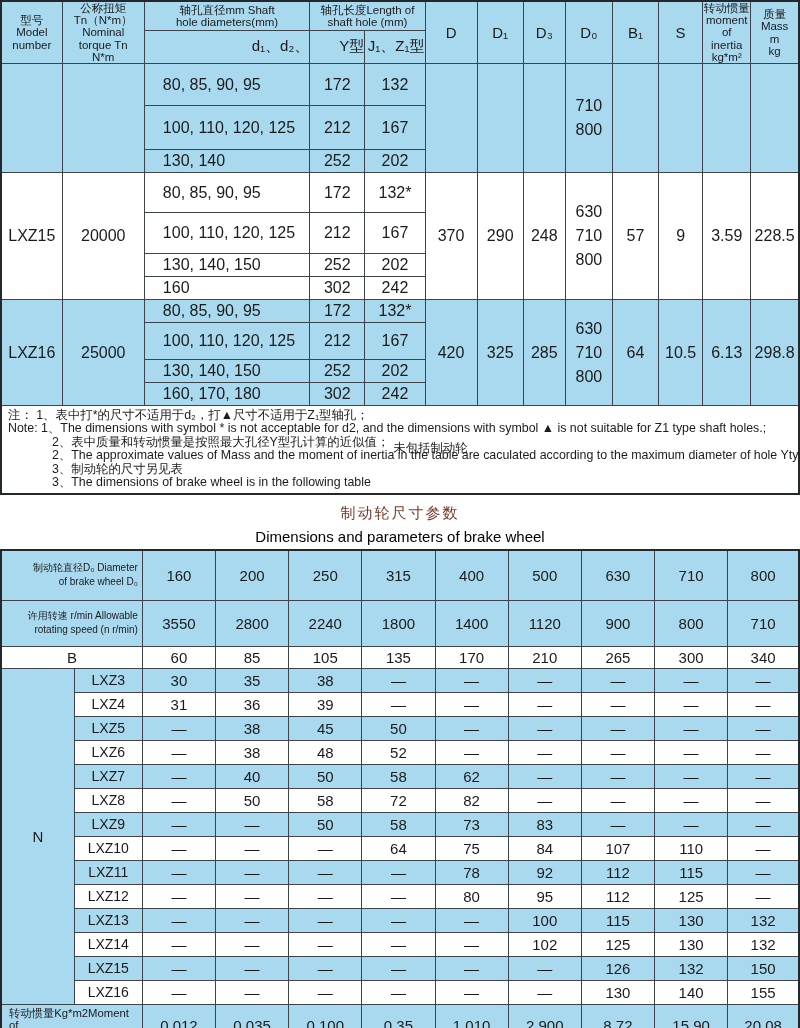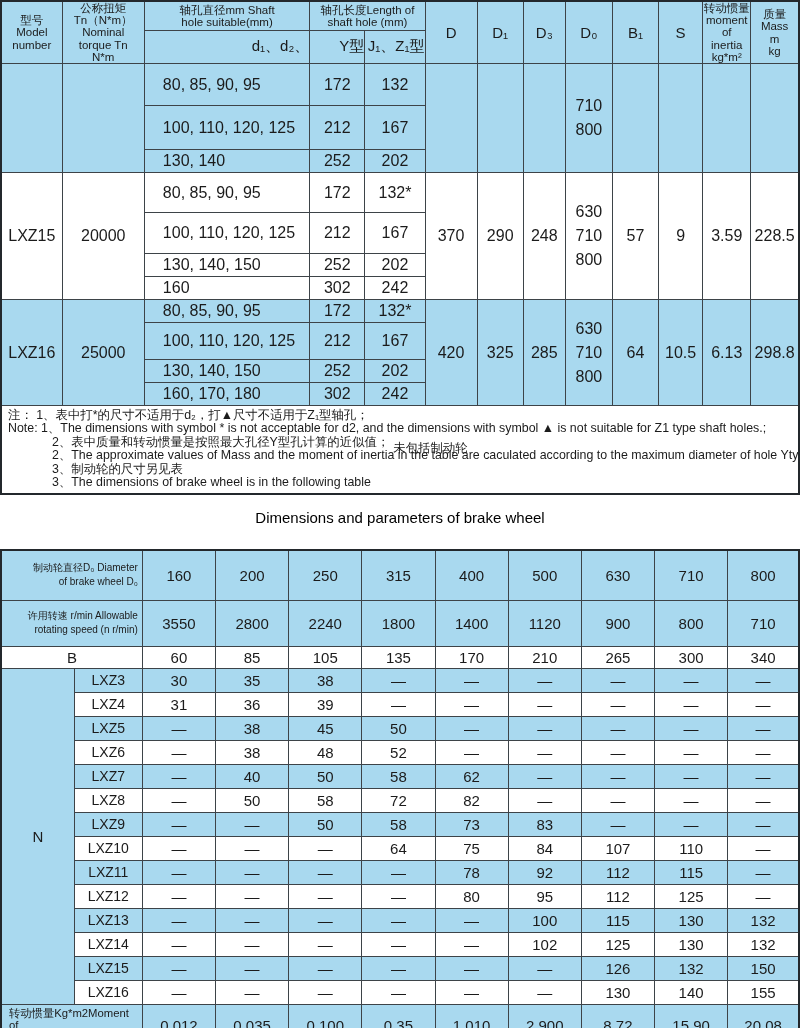--- a/index.html
+++ b/index.html
@@ -63,21 +63,21 @@
       <tr class="rb hr1">
     <td rowspan="2" class="hcell pre">型号
 Model
 number</td>
     <td rowspan="2" class="hcell pre">公称扭矩
 Tn（N*m）
 Nominal
 torque Tn
 N*m</td>
     <td class="hcell pre">轴孔直径mm Shaft
-hole suitable(mm)</td>
+hole diameters(mm)</td>
     <td colspan="2" class="hcell pre">轴孔长度Length of
 shaft hole (mm)</td>
     <td rowspan="2" class="hsym">D</td>
     <td rowspan="2" class="hsym">D₁</td>
     <td rowspan="2" class="hsym">D₃</td>
     <td rowspan="2" class="hsym">D₀</td>
     <td rowspan="2" class="hsym">B₁</td>
     <td rowspan="2" class="hsym">S</td>
     <td rowspan="2" class="hcell pre">转动惯量
 moment
@@ -195,20 +195,21 @@
       <div class="ind"><span>2、表中质量和转动惯量是按照最大孔径Y型孔计算的近似值；</span><span class="extra">未包括制动轮</span></div>
       <div class="ind">2、The approximate values of Mass and the moment of inertia in the table are caculated according to the maximum diameter of hole Ytype.</div>
       <div class="ind">3、制动轮的尺寸另见表</div>
       <div class="ind">3、The dimensions of brake wheel is in the following table</div>
     </td>
   </tr>
 </tbody>
   </table>
 
 <div class="titles">
+  <div class="tzh">制动轮尺寸参数</div>
   <div class="ten">Dimensions and parameters of brake wheel</div>
 </div>
 
 <table class="t2">
   <colgroup>
     <col style="width:73px">
       <col style="width:68px">
     <col style="width:73px">
       <col style="width:73px">
       <col style="width:73px">

